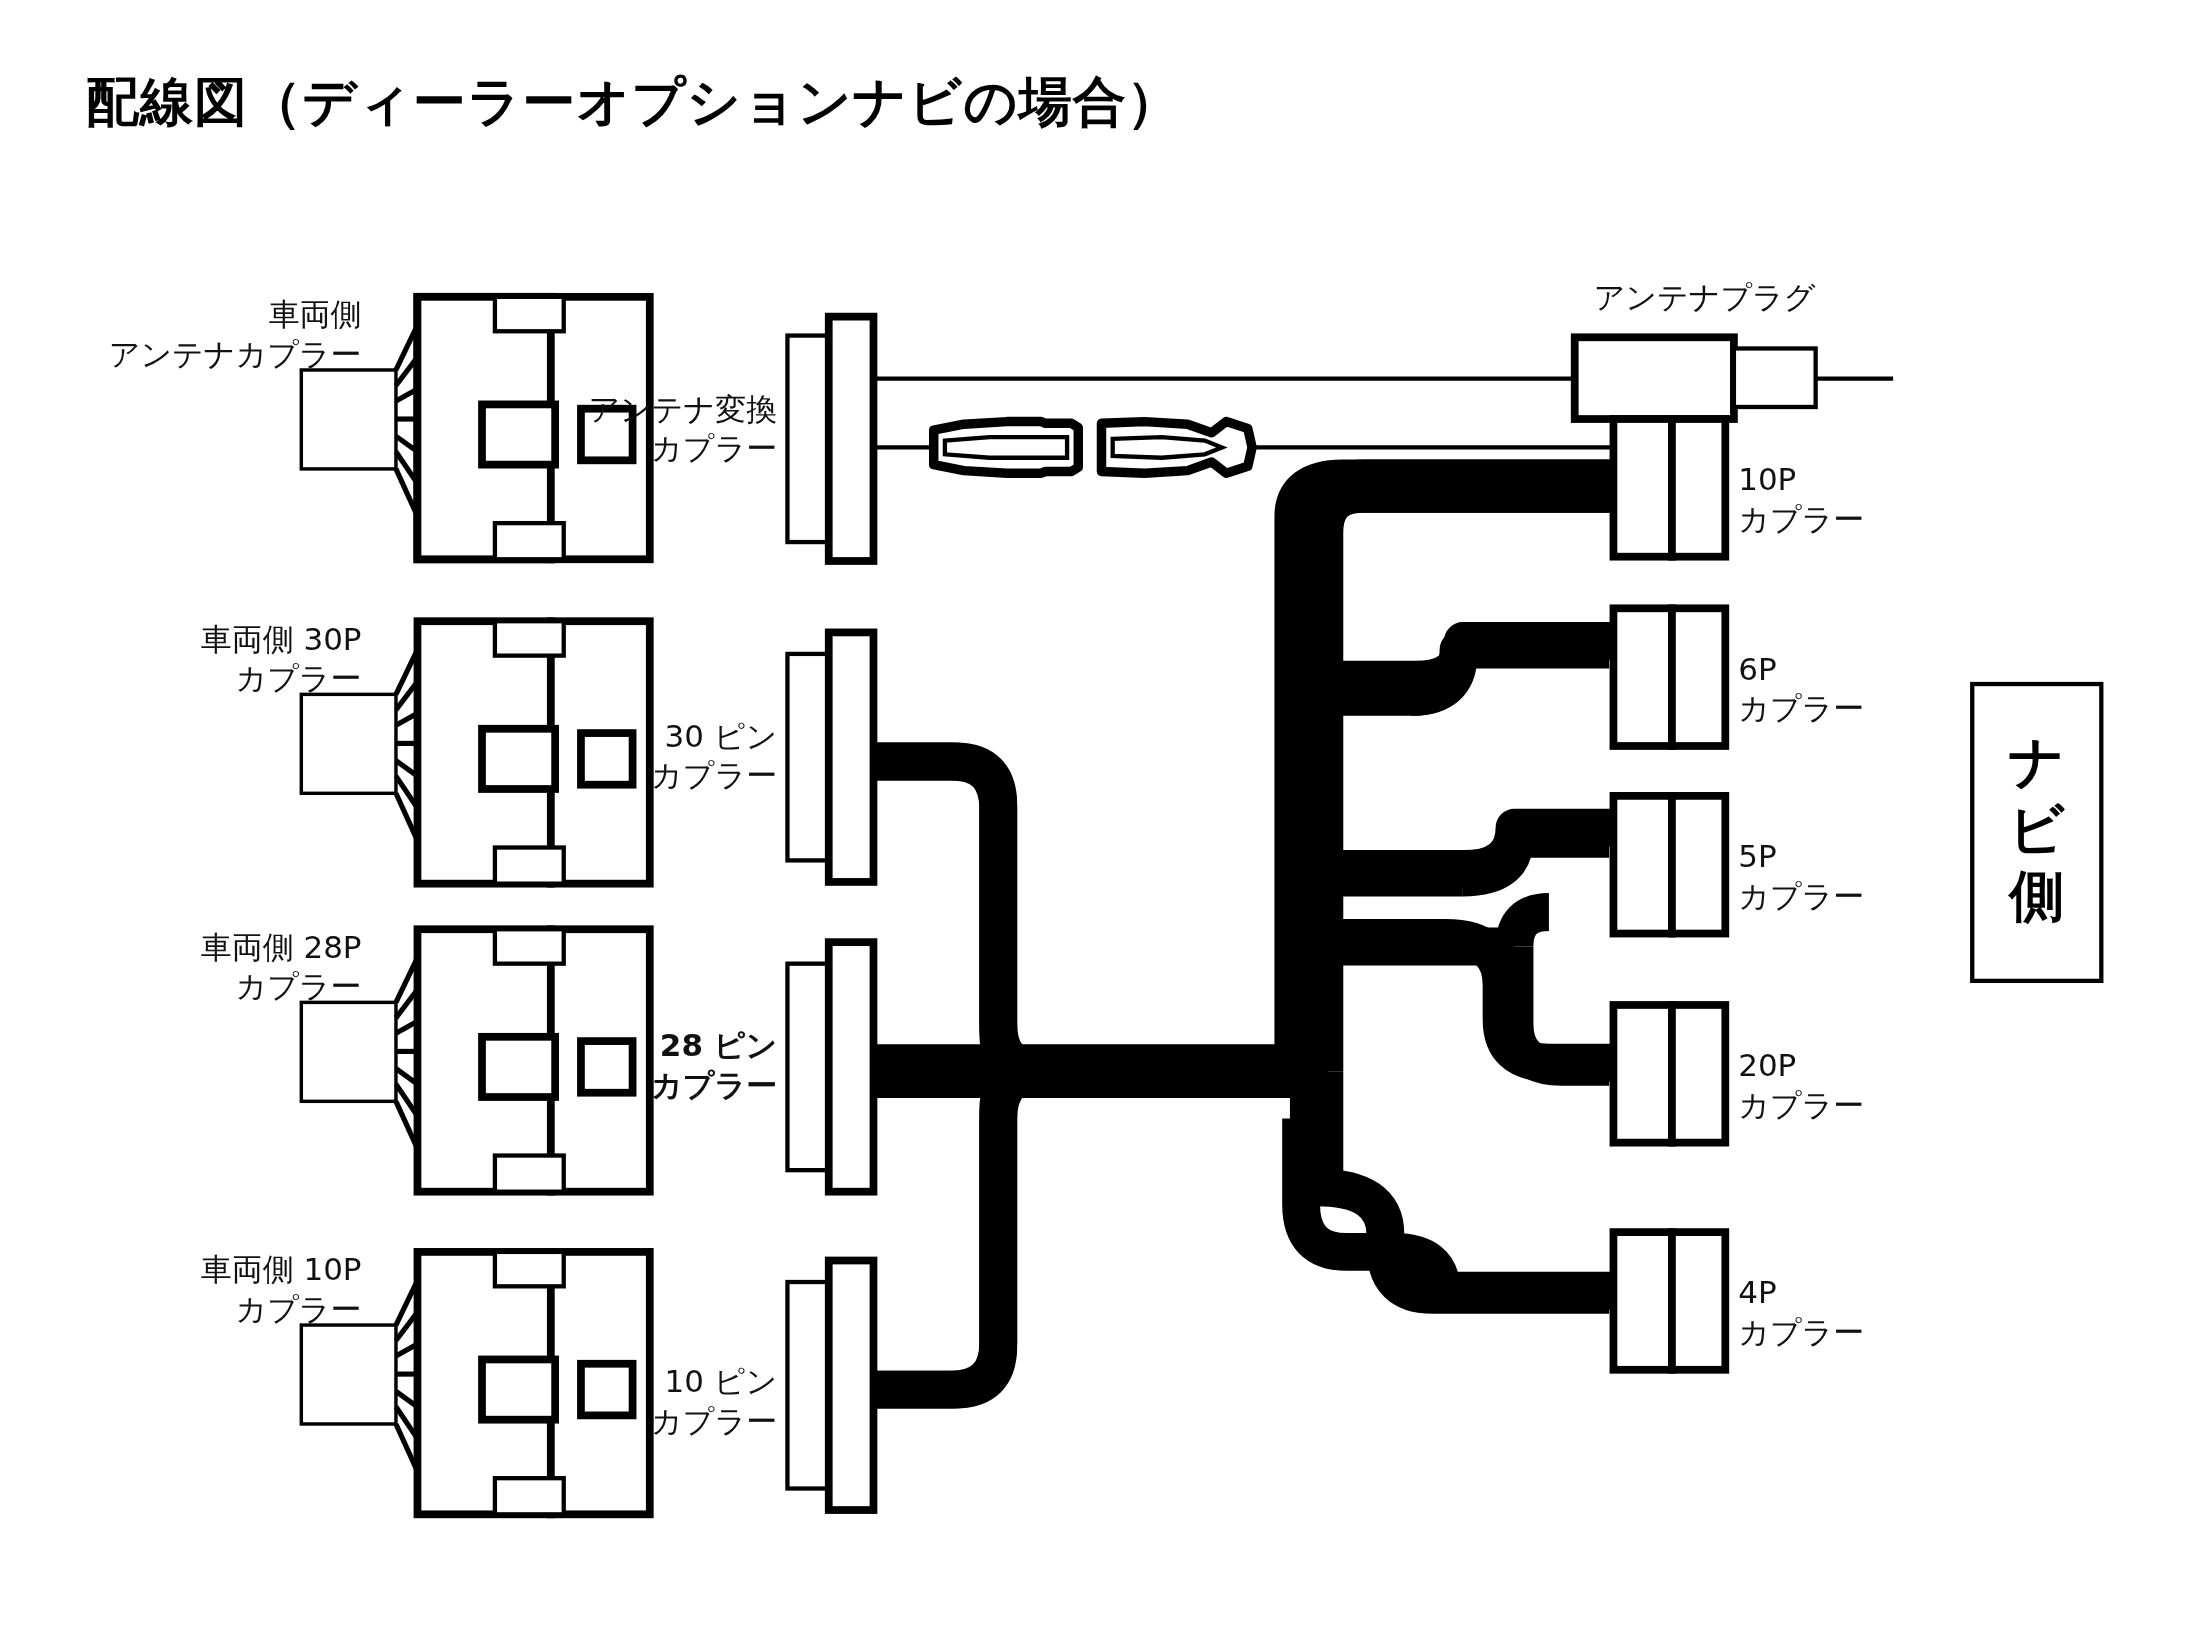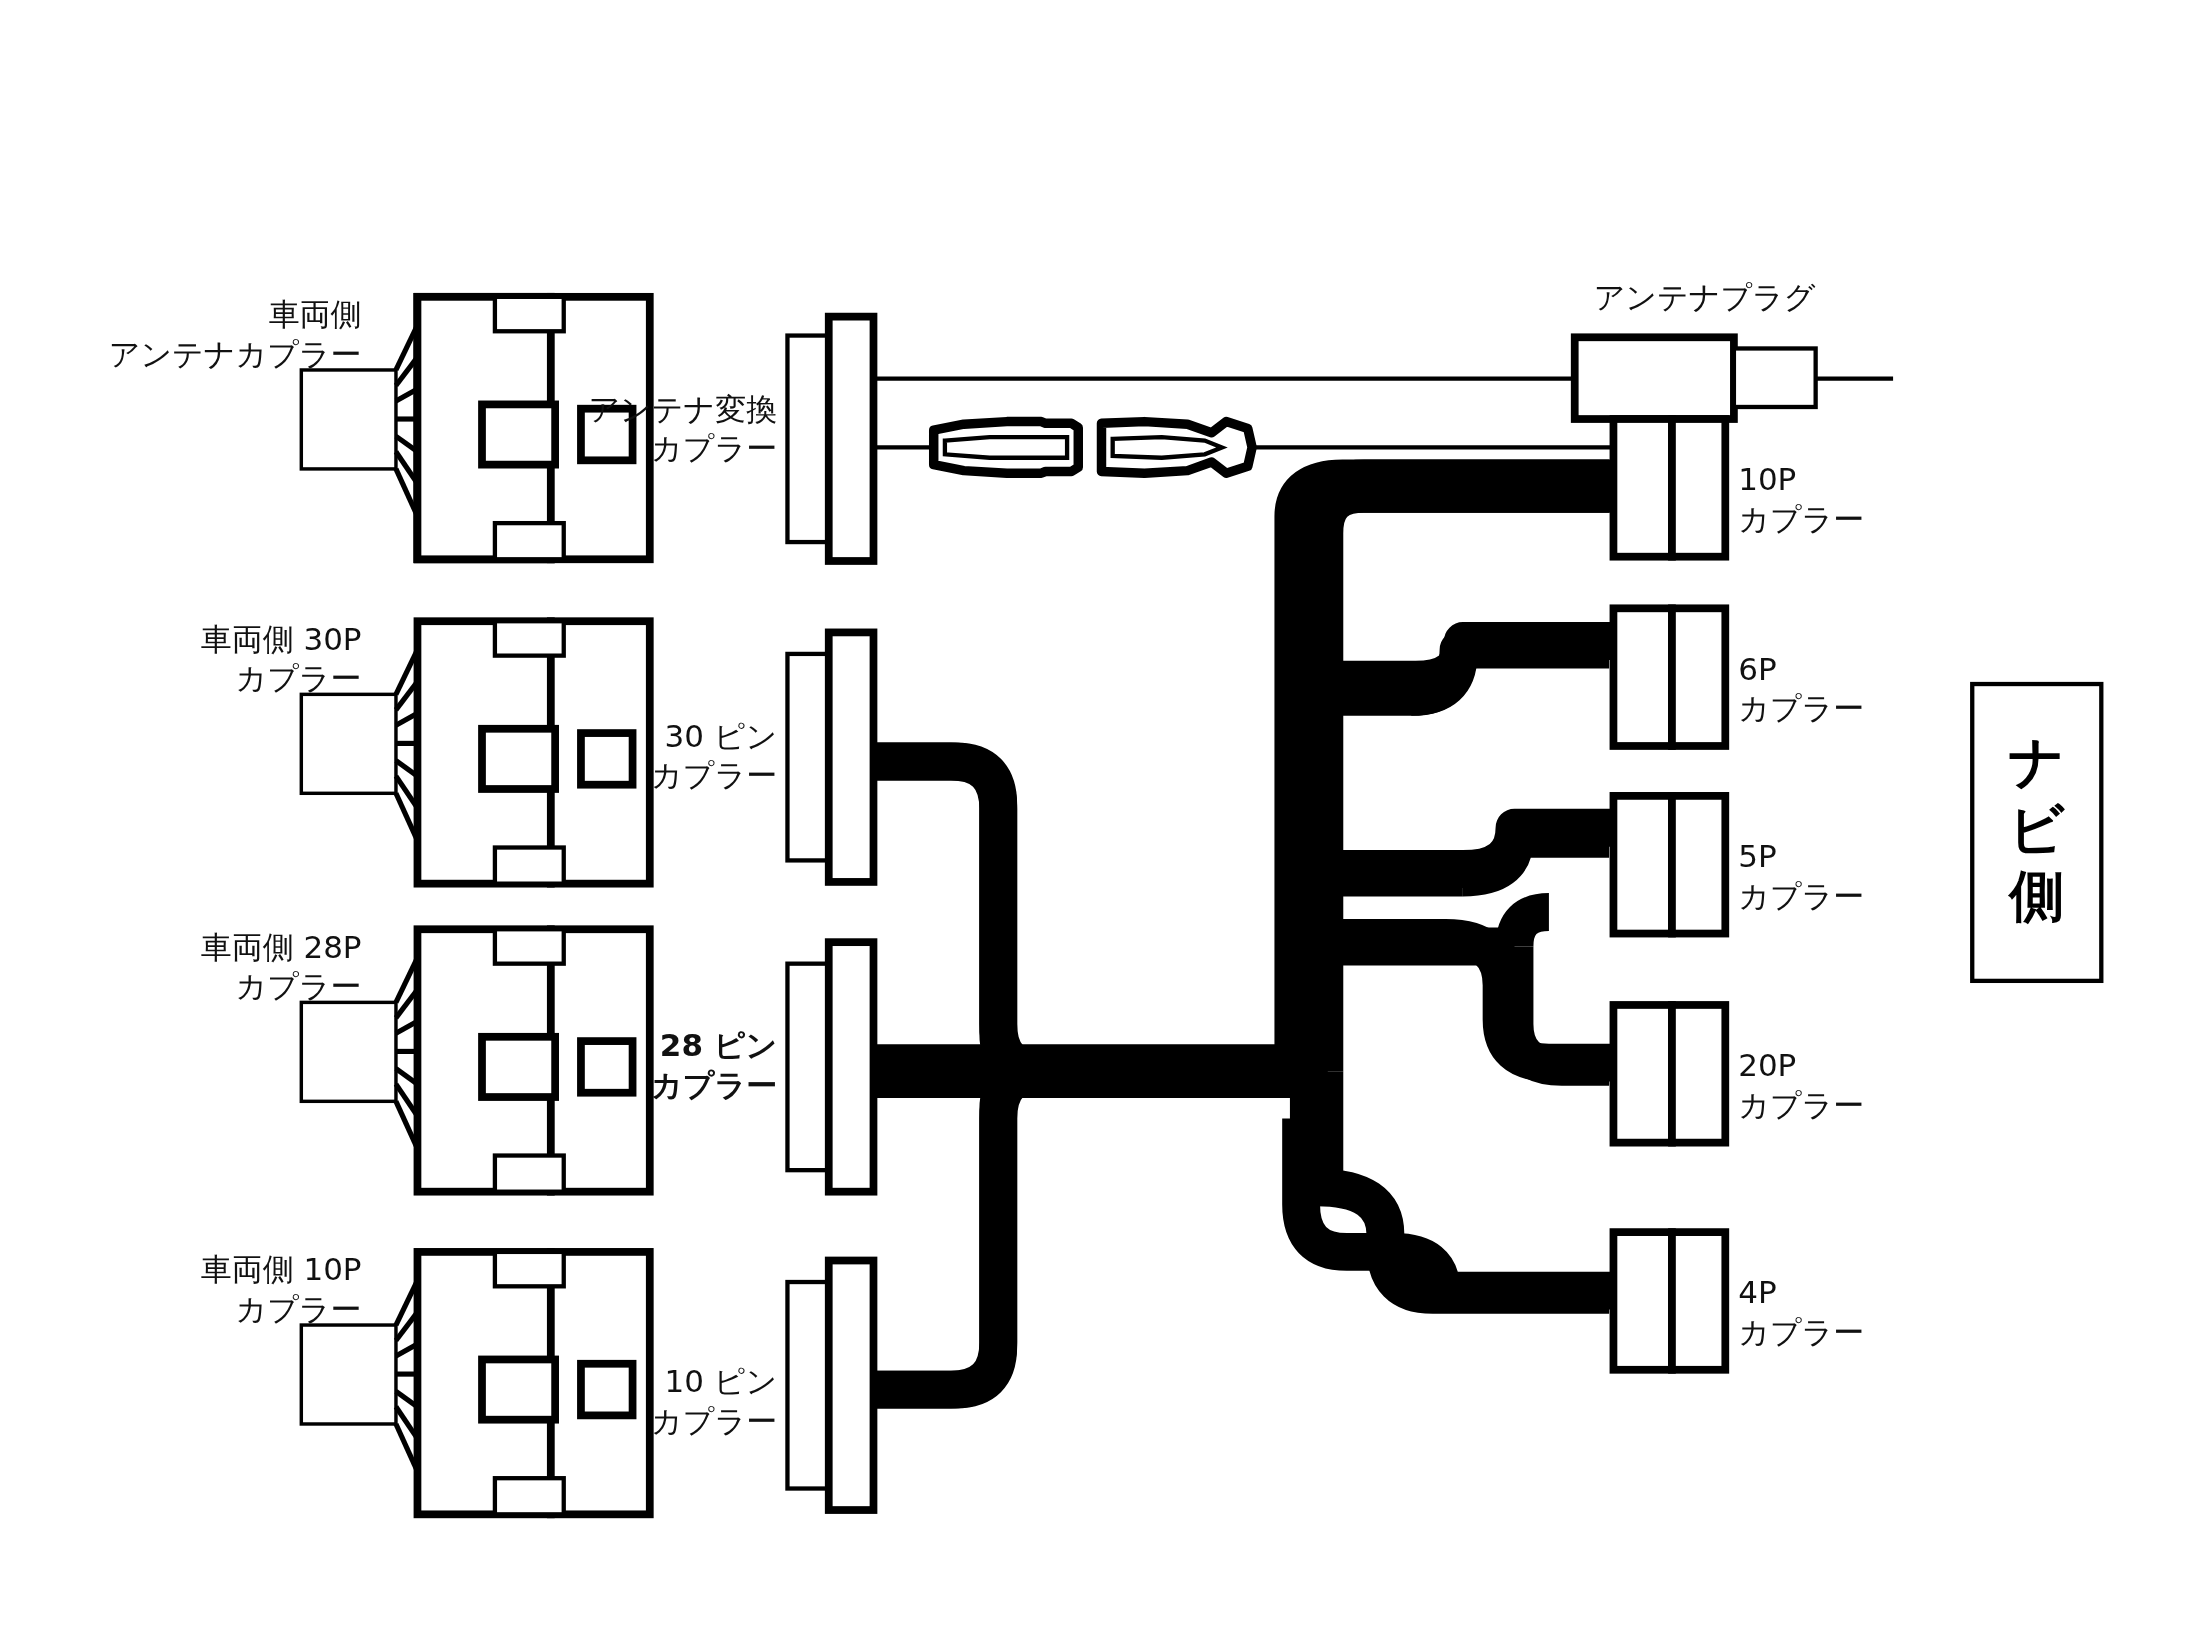--- a/index.html
+++ b/index.html
@@ -91,20 +91,21 @@
     fill: none;
     stroke-linecap: butt;
     stroke-linejoin: round;
   }
 </style>
 </head>
 <body>
 
 <div id="page">
 
+  <div id="diagram-title">配線図（ディーラーオプションナビの場合）</div>
 
   <svg id="diagram-svg" viewBox="0 0 2560 1920" xmlns="http://www.w3.org/2000/svg">
 
     <g>
 
       <rect class="outline-thick" x="485" y="345" width="155" height="305"></rect>
       <rect class="outline-thick" x="640" y="345" width=":0" height="0"></rect>
       <rect class="outline-thick" x="485" y="345" width="155" height="305"></rect>
       <rect class="outline-thick" x="640" y="345" width="0" height="0"></rect>
       <rect class="outline-thick" x="485" y="345" width="155" height="305"></rect>

